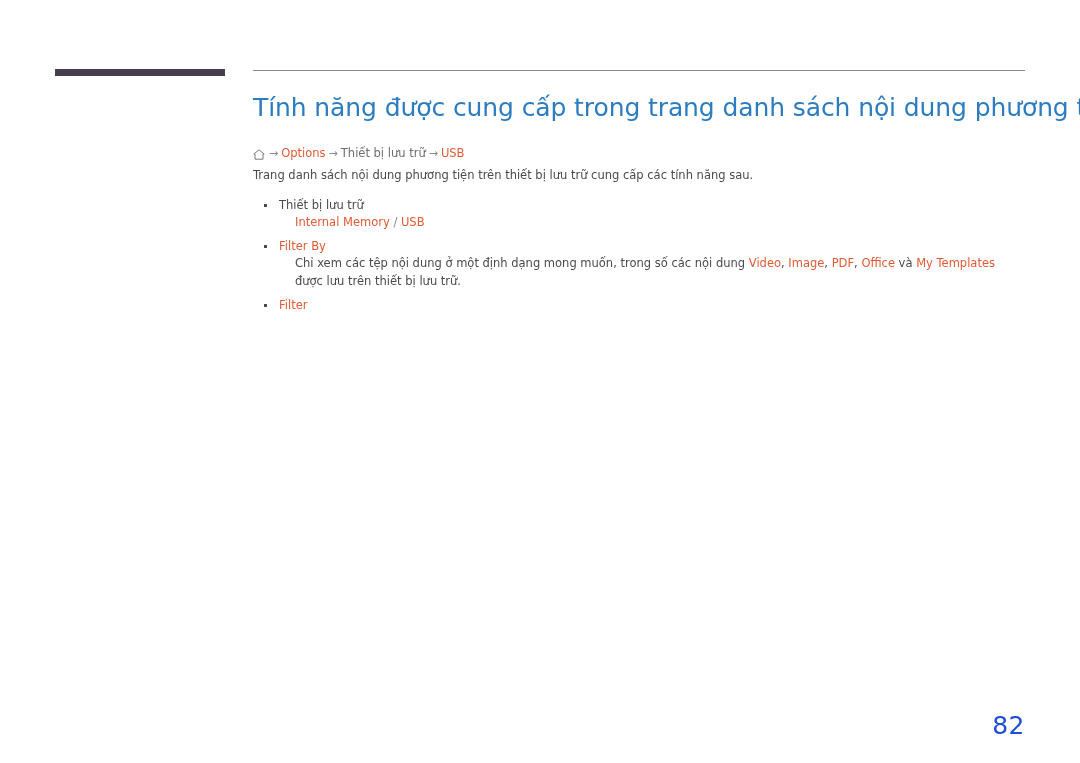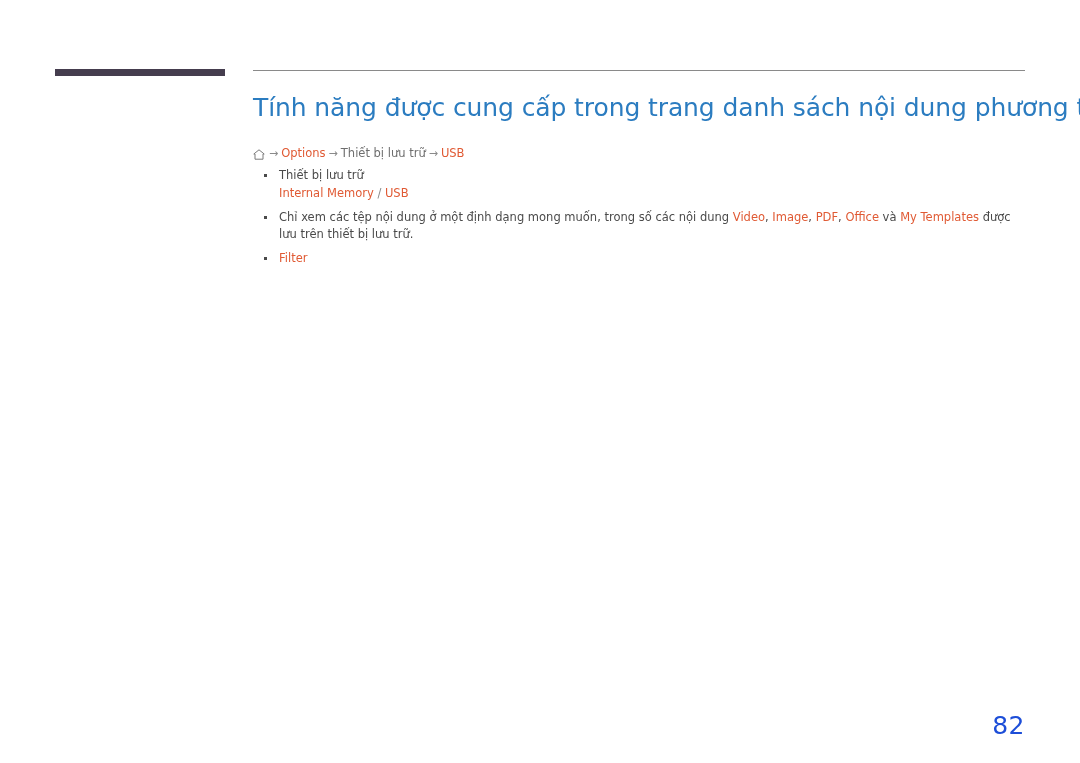--- a/index.html
+++ b/index.html
@@ -112,20 +112,21 @@
   .item-term {
     font-size: 11.5px;
     line-height: 1.5;
     color: #4a4a4a;
   }
   .item-term.accent { color: #e05a34; }
   .item-sub {
     font-size: 11.5px;
     line-height: 1.5;
     color: #4a4a4a;
+    margin-left: 16px;
   }
   .accent { color: #e05a34; }
   .sep { color: #8a8a8a; }
 
   
   .page-number {
     position: absolute;
     right: 55px;
     bottom: 23px;
     font-size: 25px;
@@ -152,27 +153,29 @@
       </svg>
     </span>
     <span class="bc-arrow">→</span>
     <span class="bc-accent">Options</span>
     <span class="bc-arrow">→</span>
     <span class="bc-plain">Thiết bị lưu trữ</span>
     <span class="bc-arrow">→</span>
     <span class="bc-accent">USB</span>
   </div>
 
+  <p class="intro">Trang danh sách nội dung phương tiện trên thiết bị lưu trữ cung cấp các tính năng sau.</p>
 
   <ul class="feature-list">
     <li>
       <div class="item-term">Thiết bị lưu trữ</div>
       <div class="item-sub"><span class="accent">Internal Memory</span><span class="sep" style="color: rgb(138, 138, 138);"> / </span><span class="accent">USB</span></div>
     </li>
     <li>
+      <div class="item-term accent">Filter By</div>
       <div class="item-sub"><span class="sep" style="color: rgb(74, 74, 74);">Chỉ xem các tệp nội dung ở một định dạng mong muốn, trong số các nội dung </span><span class="accent">Video</span><span class="sep" style="color: rgb(74, 74, 74);">, </span><span class="accent">Image</span><span class="sep" style="color: rgb(74, 74, 74);">, </span><span class="accent">PDF</span><span class="sep" style="color: rgb(74, 74, 74);">, </span><span class="accent">Office</span><span class="sep" style="color: rgb(74, 74, 74);"> và </span><span class="accent">My Templates</span><span class="sep" style="color: rgb(74, 74, 74);"> được lưu trên thiết bị lưu trữ.</span></div>
     </li>
     <li>
       <div class="item-term accent">Filter</div>
 
     </li>
   </ul>
 
 </div>
 

